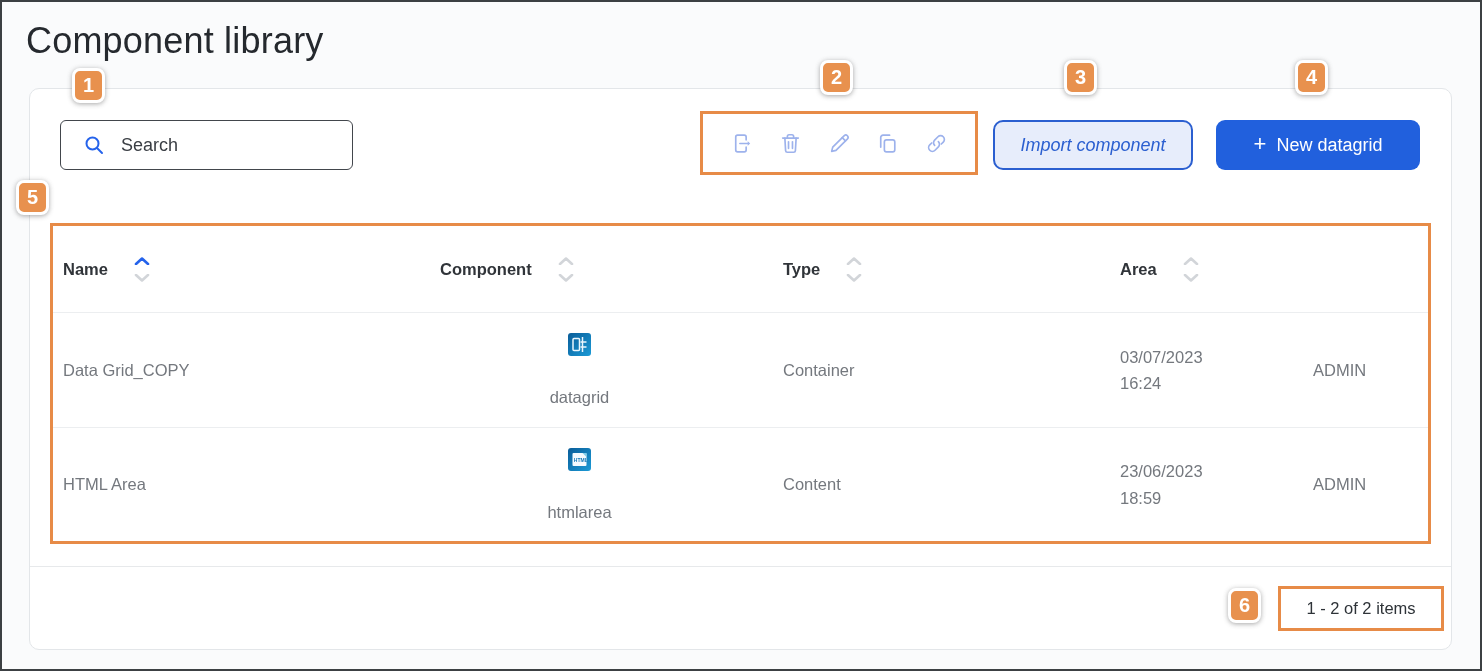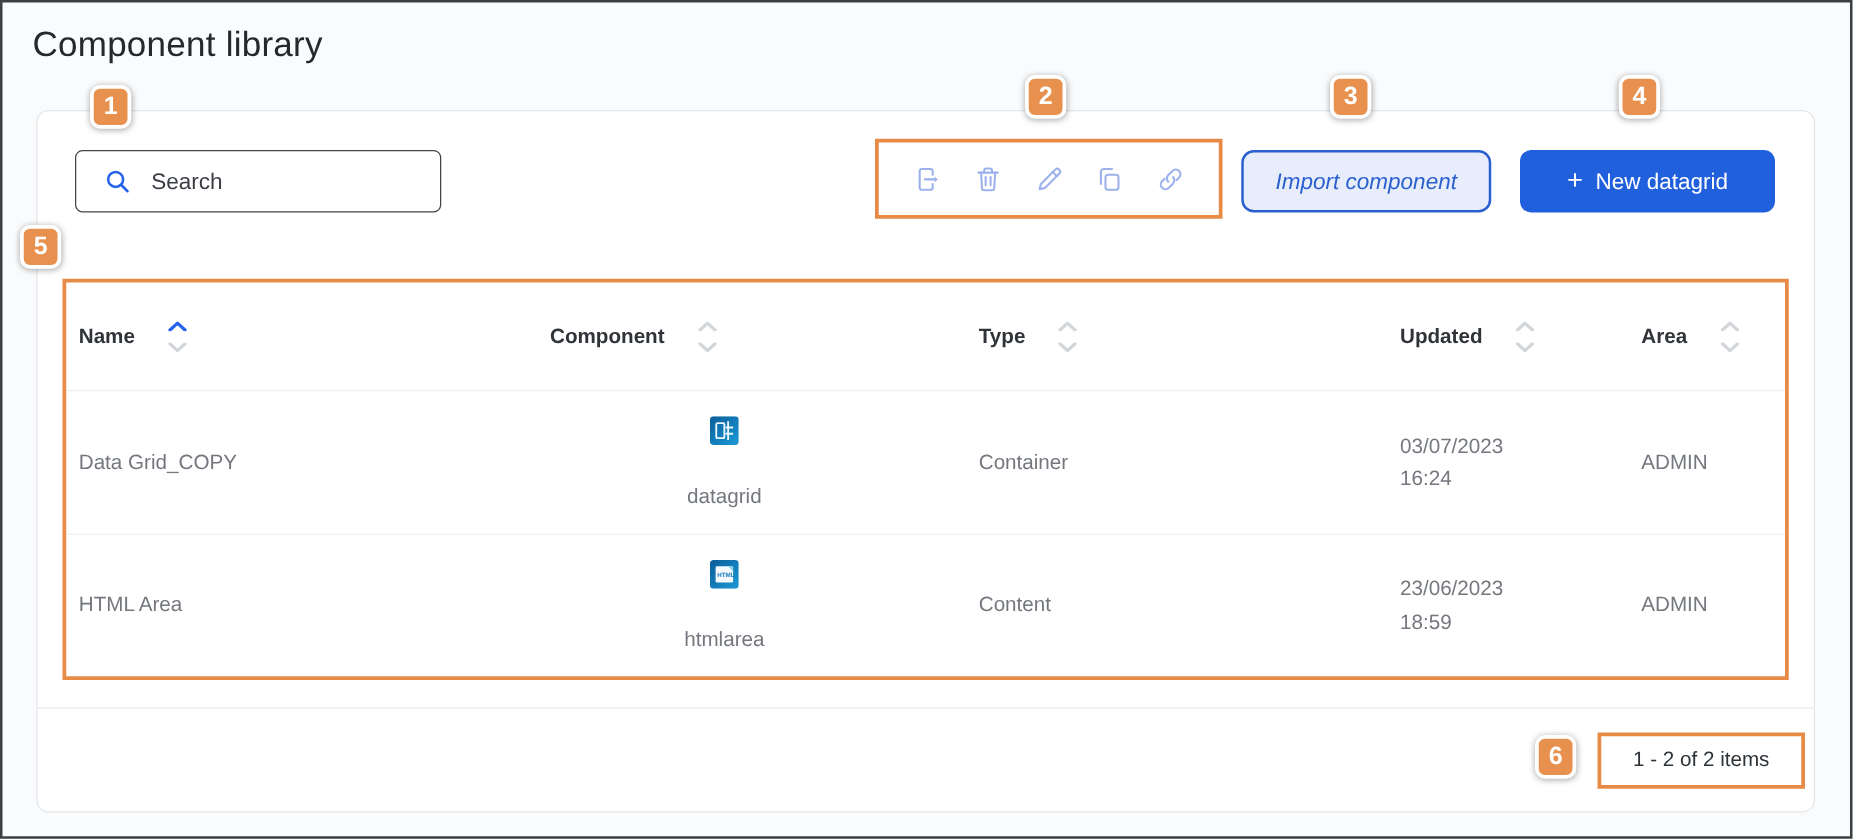--- a/index.html
+++ b/index.html
@@ -2,21 +2,21 @@
 <html><head>
 <meta charset="utf-8">
 <style>
   * { margin:0; padding:0; box-sizing:border-box; }
   html,body { width:1482px; height:671px; }
   body { font-family:"Liberation Sans", sans-serif; background:#fbfbfc; overflow:hidden; }
 
   .frame { position:absolute; inset:0; width:1482px; height:671px;
            border:2px solid #3c4043; background:#fafbfc; }
 
-  .page-title { position:absolute; left:24px; top:18px; font-size:28px;
+  .page-title { position:absolute; left:24px; top:18px; font-size:36px;
                 font-weight:500; color:#25292e; letter-spacing:.2px; }
 
   .card { position:absolute; left:27px; top:86px; width:1423px; height:562px;
           background:#ffffff; border:1px solid #e3e6e9; border-radius:10px; }
 
   
   .search-box { position:absolute; left:30px; top:31px; width:293px; height:50px;
                 border:1.6px solid #42464c; border-radius:6px; background:#fff;
                 display:flex; align-items:center; padding-left:22px; gap:16px; }
   .search-box input { border:none; outline:none; font-size:18px; color:#3a3e44;
@@ -162,31 +162,20 @@
             <svg width="16" height="8" viewBox="0 0 16 8" fill="none" stroke="#d2d5d9" stroke-width="2.6" stroke-linecap="round" stroke-linejoin="round">
                 <path d="M2 7 8 1.5 14 7"></path>
               </svg>
             <svg width="16" height="8" viewBox="0 0 16 8" fill="none" stroke="#d2d5d9" stroke-width="2.6" stroke-linecap="round" stroke-linejoin="round">
                 <path d="M2 1 8 6.5 14 1"></path>
               </svg>
           </span>
         </div>
         <div class="th c-type">
           <span>Type</span>
-          <span class="sorter">
-            <svg width="16" height="8" viewBox="0 0 16 8" fill="none" stroke="#d2d5d9" stroke-width="2.6" stroke-linecap="round" stroke-linejoin="round">
-                <path d="M2 7 8 1.5 14 7"></path>
-              </svg>
-            <svg width="16" height="8" viewBox="0 0 16 8" fill="none" stroke="#d2d5d9" stroke-width="2.6" stroke-linecap="round" stroke-linejoin="round">
-                <path d="M2 1 8 6.5 14 1"></path>
-              </svg>
-          </span>
-        </div>
-        <div class="th c-updated">
-          <span>Updated</span>
           <span class="sorter">
             <svg width="16" height="8" viewBox="0 0 16 8" fill="none" stroke="#d2d5d9" stroke-width="2.6" stroke-linecap="round" stroke-linejoin="round">
                 <path d="M2 7 8 1.5 14 7"></path>
               </svg>
             <svg width="16" height="8" viewBox="0 0 16 8" fill="none" stroke="#d2d5d9" stroke-width="2.6" stroke-linecap="round" stroke-linejoin="round">
                 <path d="M2 1 8 6.5 14 1"></path>
               </svg>
           </span>
         </div>
         <div class="th c-user">

